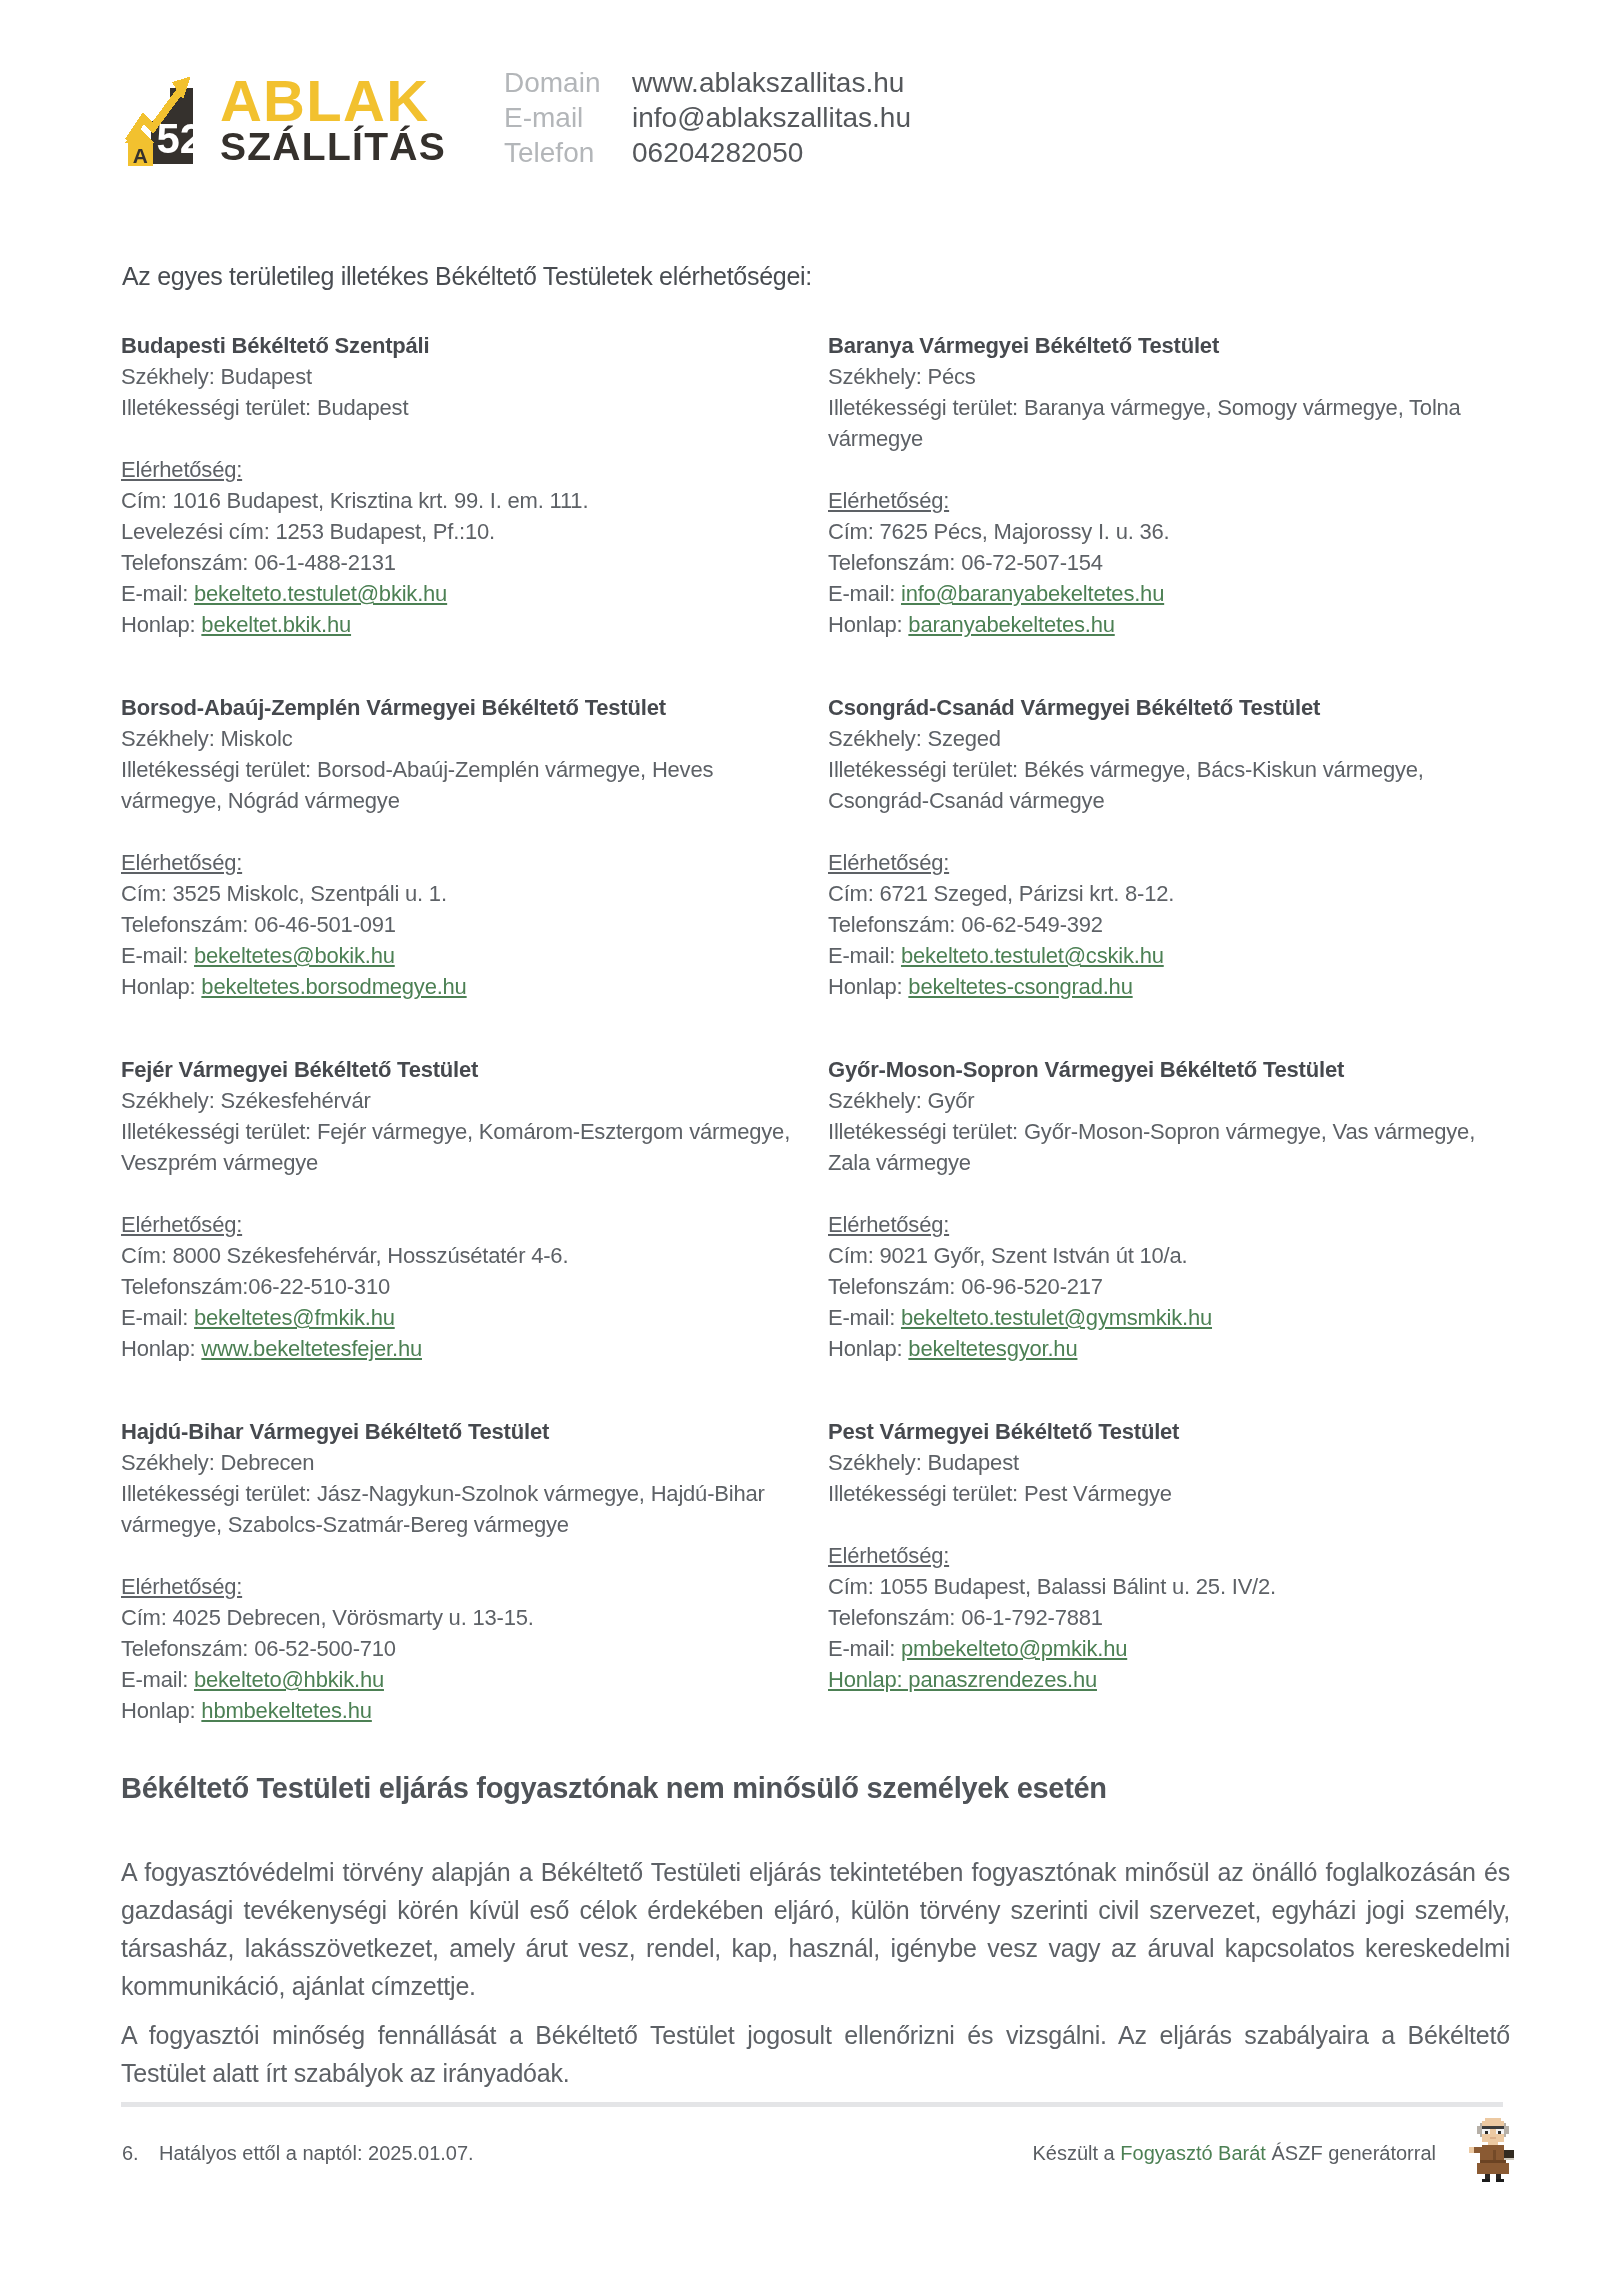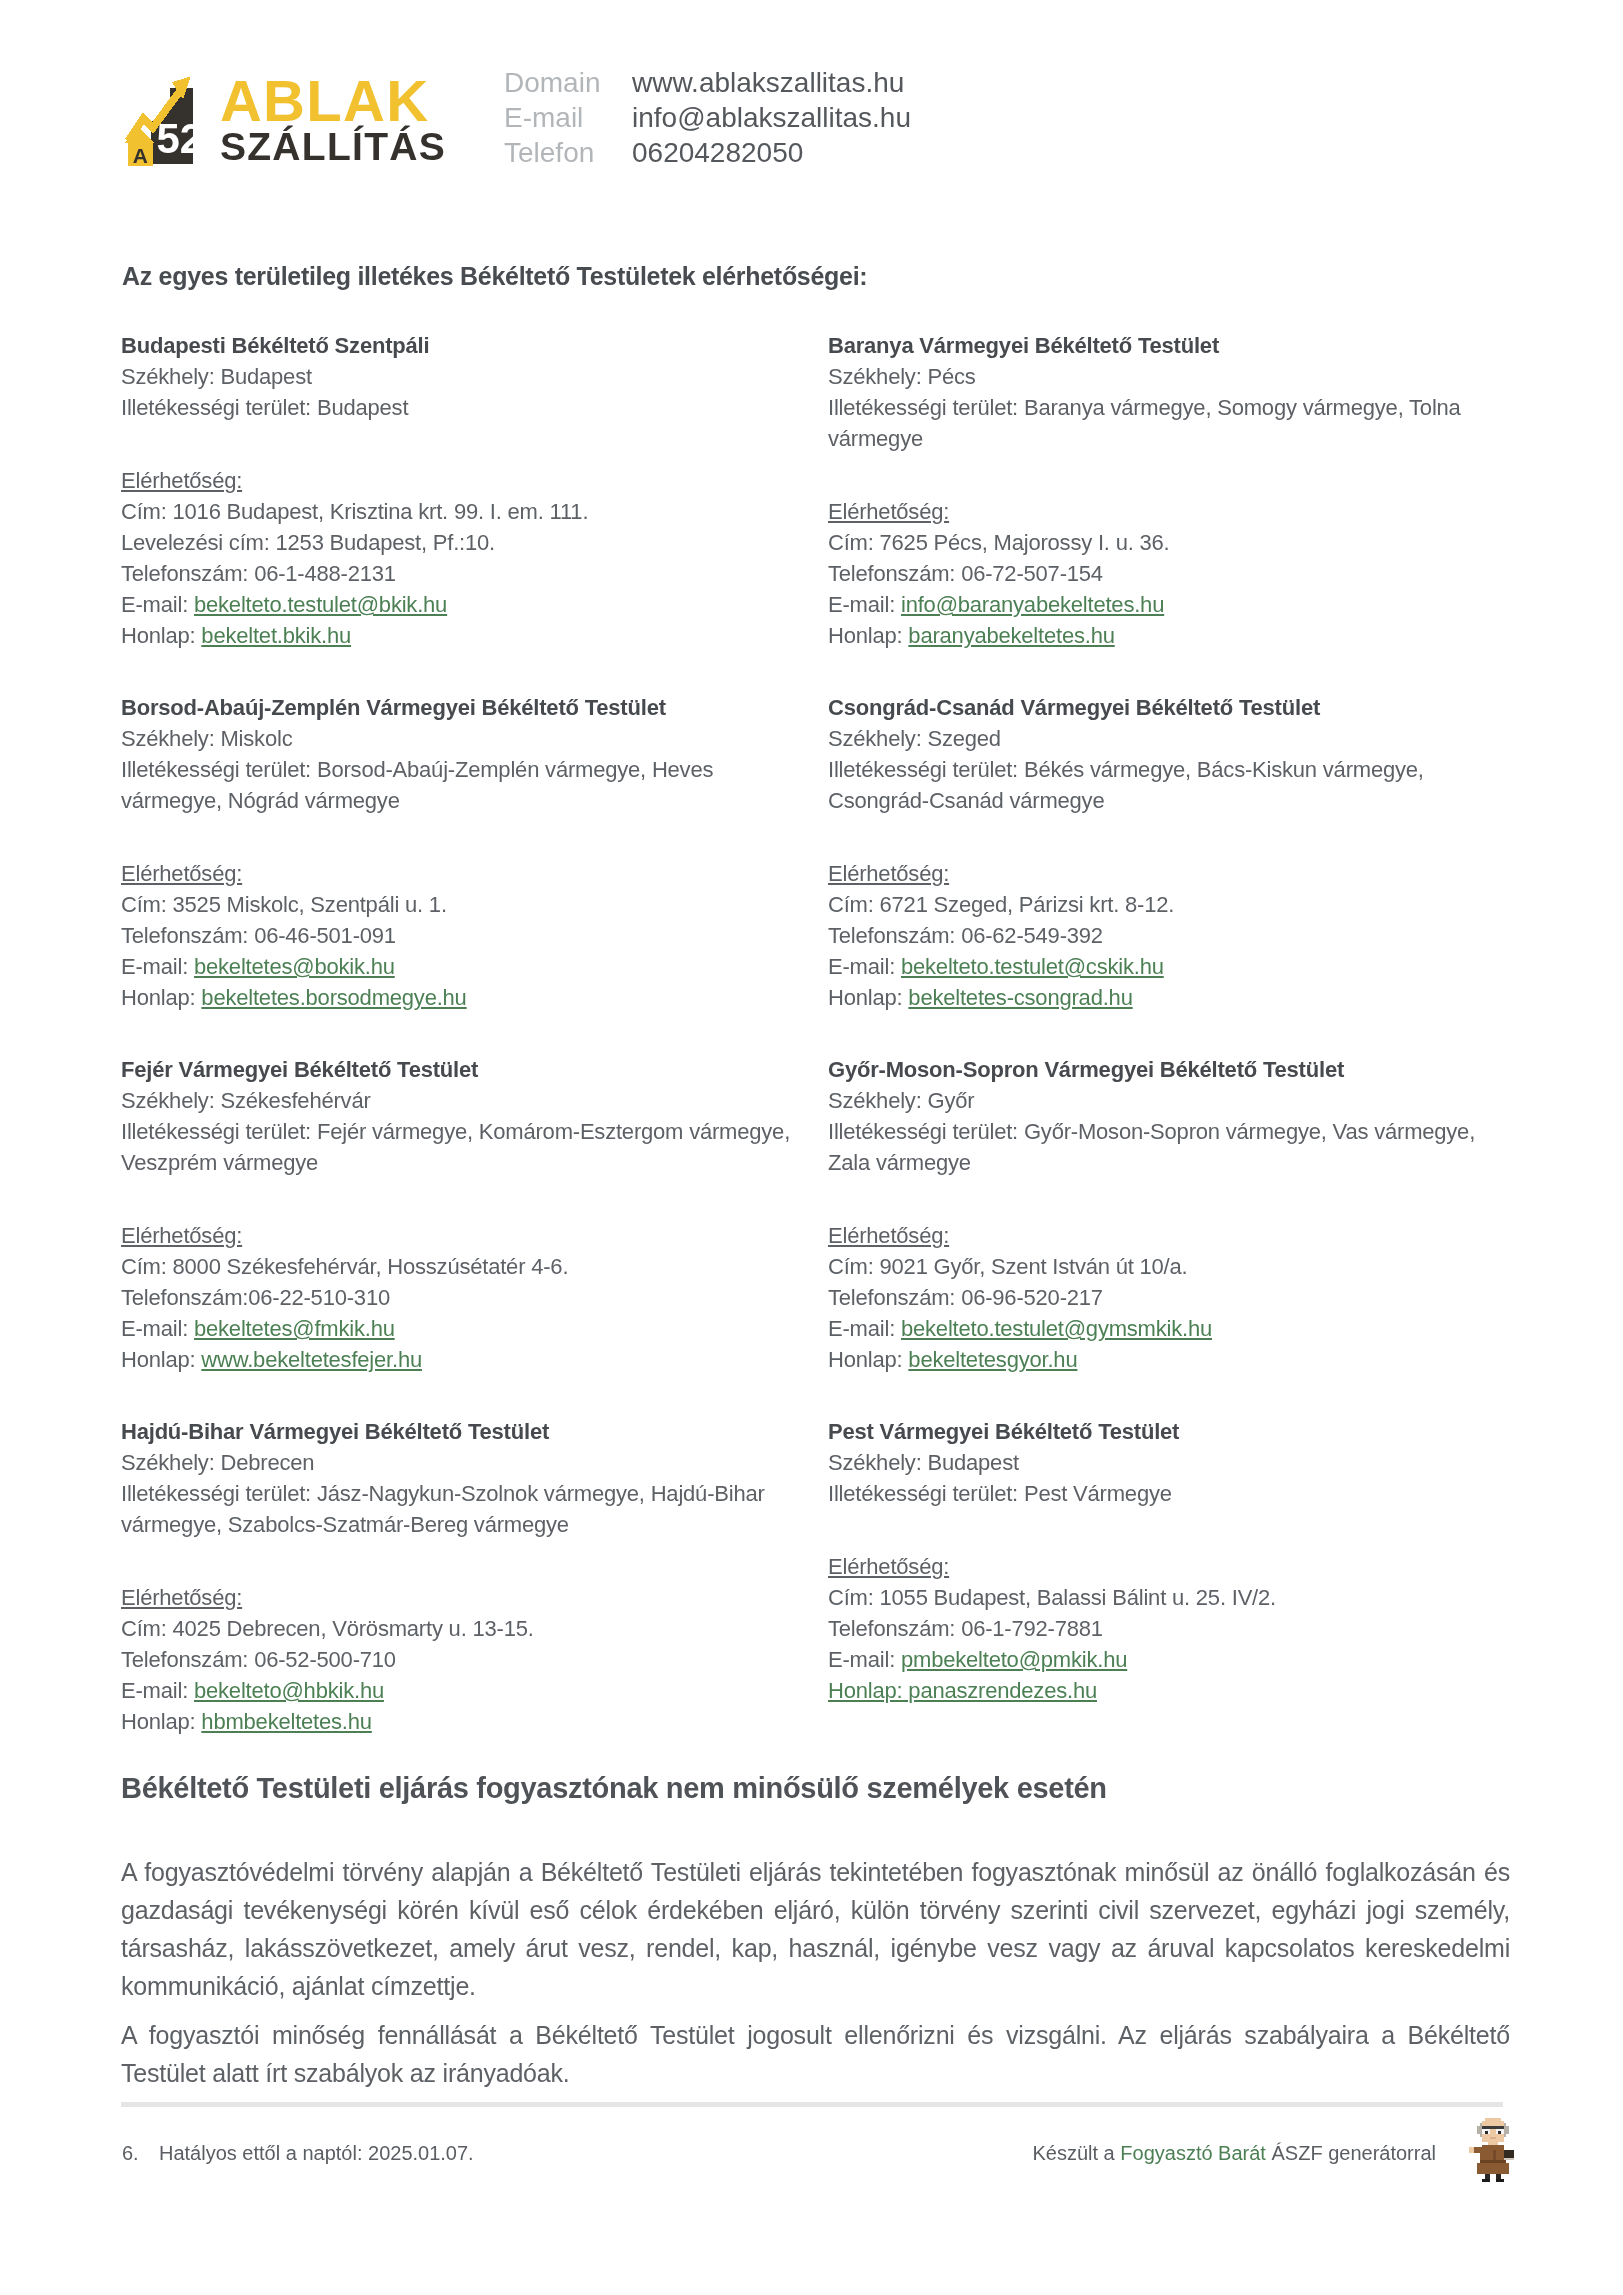--- a/index.html
+++ b/index.html
@@ -13,31 +13,31 @@
   .logo-text{margin-left:3.9px;margin-top:10.5px;}
   .logo-ablak{font-size:58px;font-weight:bold;color:#f2c12f;line-height:50px;letter-spacing:1.3px;}
   .logo-szallitas{font-size:39px;font-weight:bold;color:#35312d;line-height:41px;letter-spacing:1.3px;}
   .contact{position:absolute;left:504px;top:65px;font-size:28px;line-height:35px;}
   .contact-row{display:flex;}
   .contact-label{width:128px;color:#b3b6b9;}
   .contact-value{color:#54575b;}
   
   .page-title{
     position:absolute;left:122px;top:262px;margin:0;
-    font-size:25px;font-weight:bold;color:#484c51;letter-spacing:-0.3px;
+    font-size:25px;font-weight:normal;color:#484c51;letter-spacing:-0.3px;
   }
   
   .grid{
     position:absolute;left:121px;top:330px;width:1387px;
     display:grid;grid-template-columns:681px 681px;column-gap:26px;grid-auto-rows:362px;
   }
   .board{font-size:22px;line-height:31px;letter-spacing:-0.2px;}
   .board h2{font-size:22px;line-height:31px;font-weight:bold;color:#46494e;margin:0;letter-spacing:-0.2px;}
   .board p{margin:0;}
-  .board .elh{margin-top:42px;}
+  .board .elh{margin-top:31px;}
   .und{text-decoration:underline;}
   a.lnk{color:#4c8054;text-decoration:underline;cursor:pointer;}
   
   .lower{position:absolute;left:121px;top:1771px;width:1389px;}
   .section-heading{
     margin:0;font-size:29px;line-height:35px;font-weight:bold;color:#4f5358;letter-spacing:-0.3px;
   }
   .para{
     margin:47px 0 0 0;font-size:25px;line-height:38px;text-align:justify;
     color:#5d6166;letter-spacing:-0.2px;

